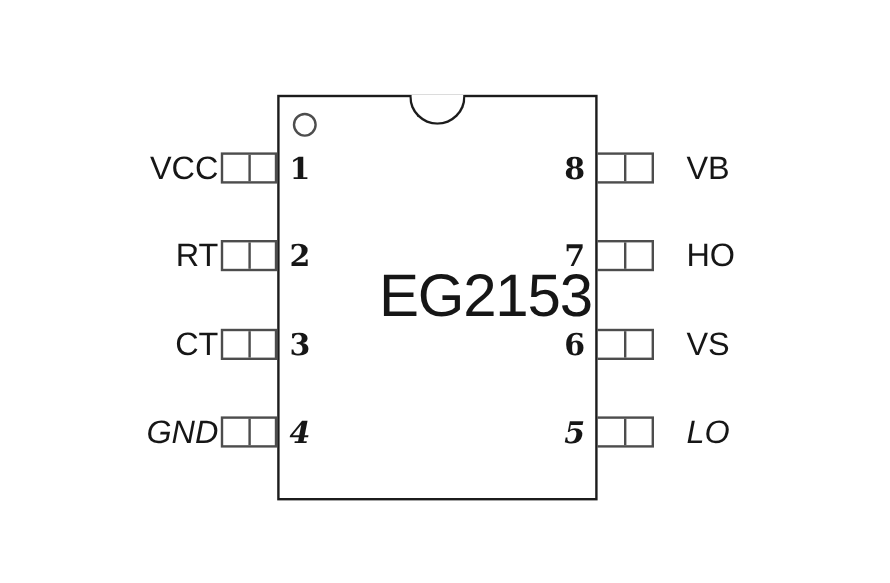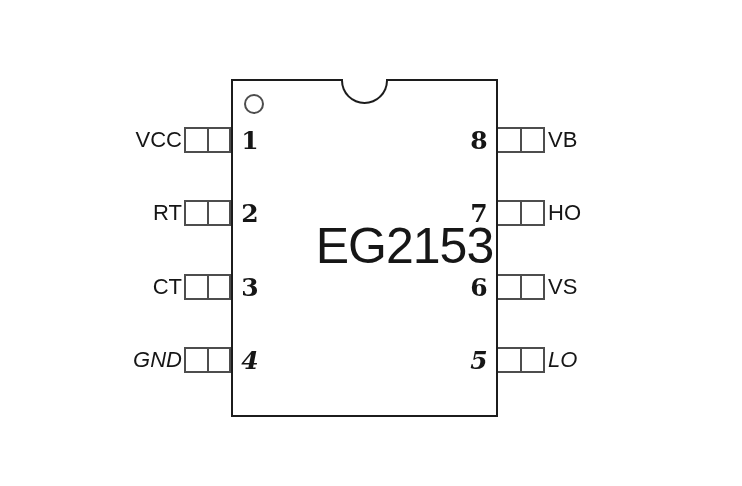--- a/index.html
+++ b/index.html
@@ -88,27 +88,27 @@
     margin-left: -1px;
     background: #4d4d4d;
   }
   .pin-box.left  { left: 184px; width: 47px; }
   .pin-box.right { left: 496px; width: 49px; }
   
   .pin-label {
     position: absolute;
     height: 26px;
     line-height: 26px;
-    font-size: 22px;
+    font-size: 27px;
     color: #161616;
     z-index: 3;
     white-space: nowrap;
   }
   .pin-label.left  { right: 560px; text-align: right; }
-  .pin-label.right { left: 548px; text-align: right; }
+  .pin-label.right { left: 572px; text-align: right; }
   
   .pin-num {
     position: absolute;
     width: 24px;
     height: 26px;
     line-height: 27px;
     text-align: center;
     font-family: "DejaVu Serif", serif;
     font-weight: bold;
     font-size: 25px;

